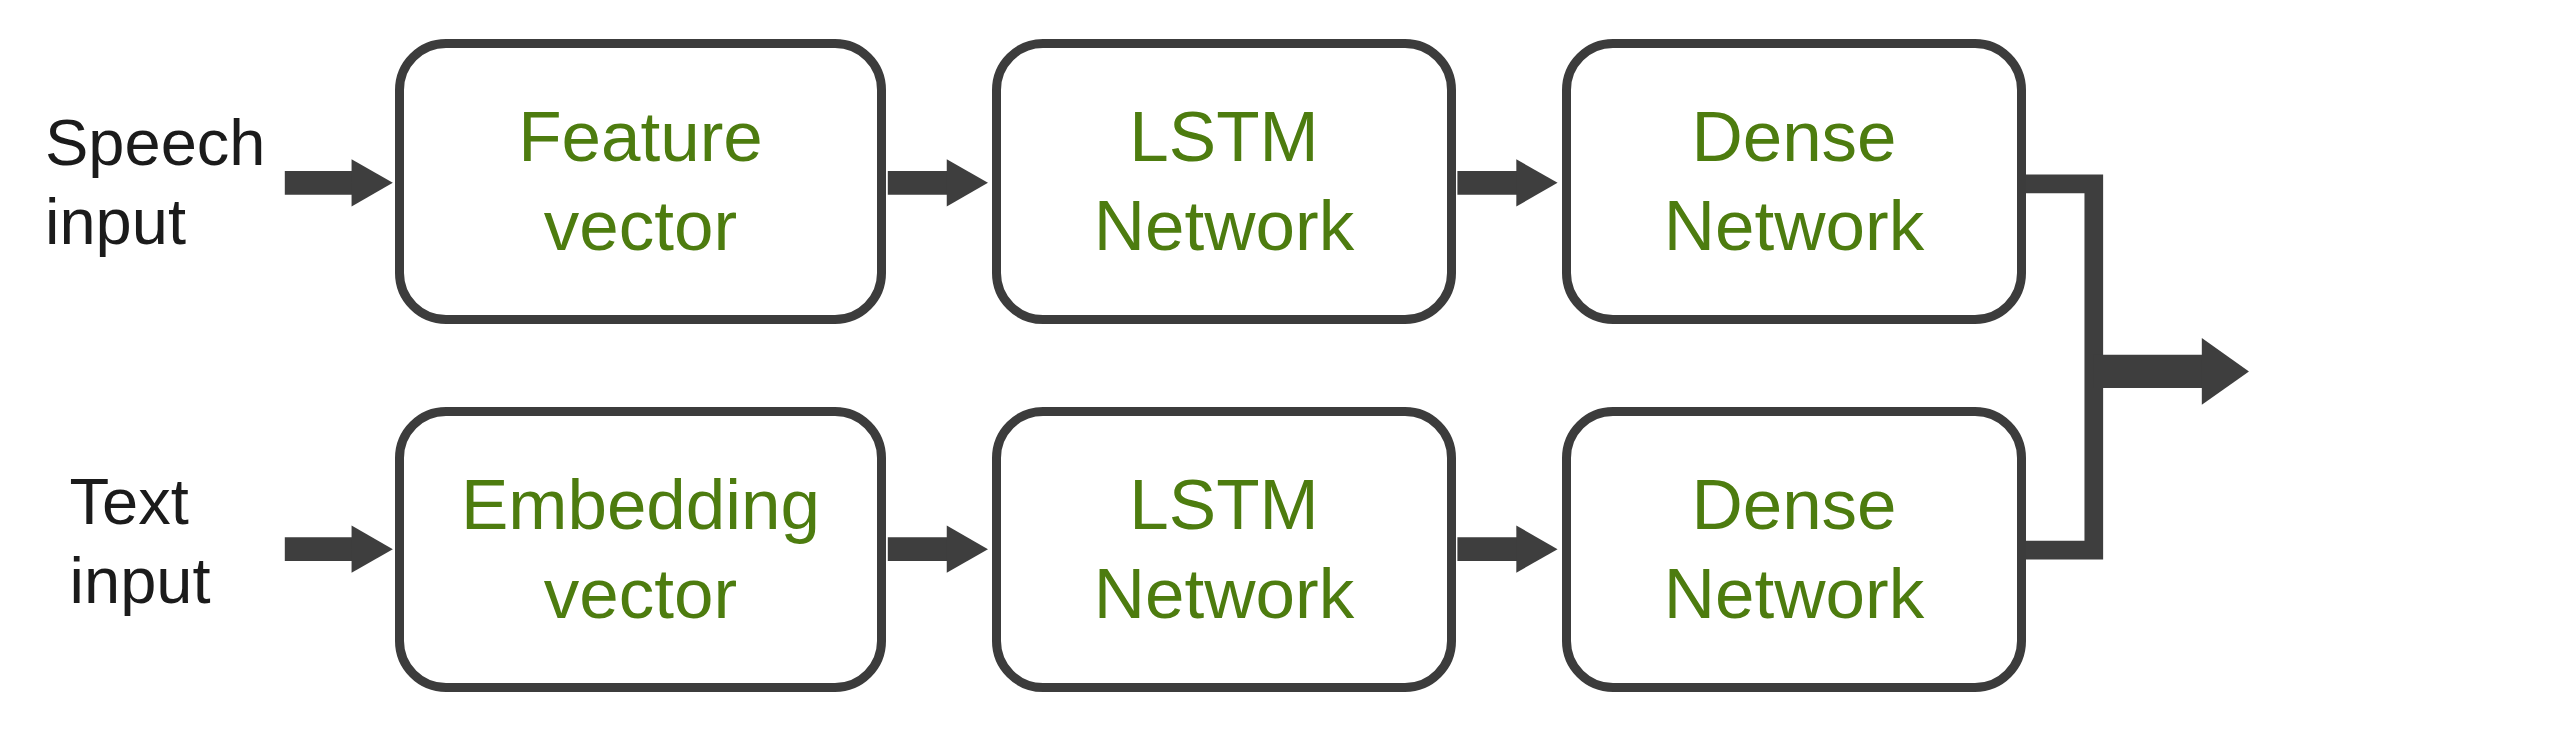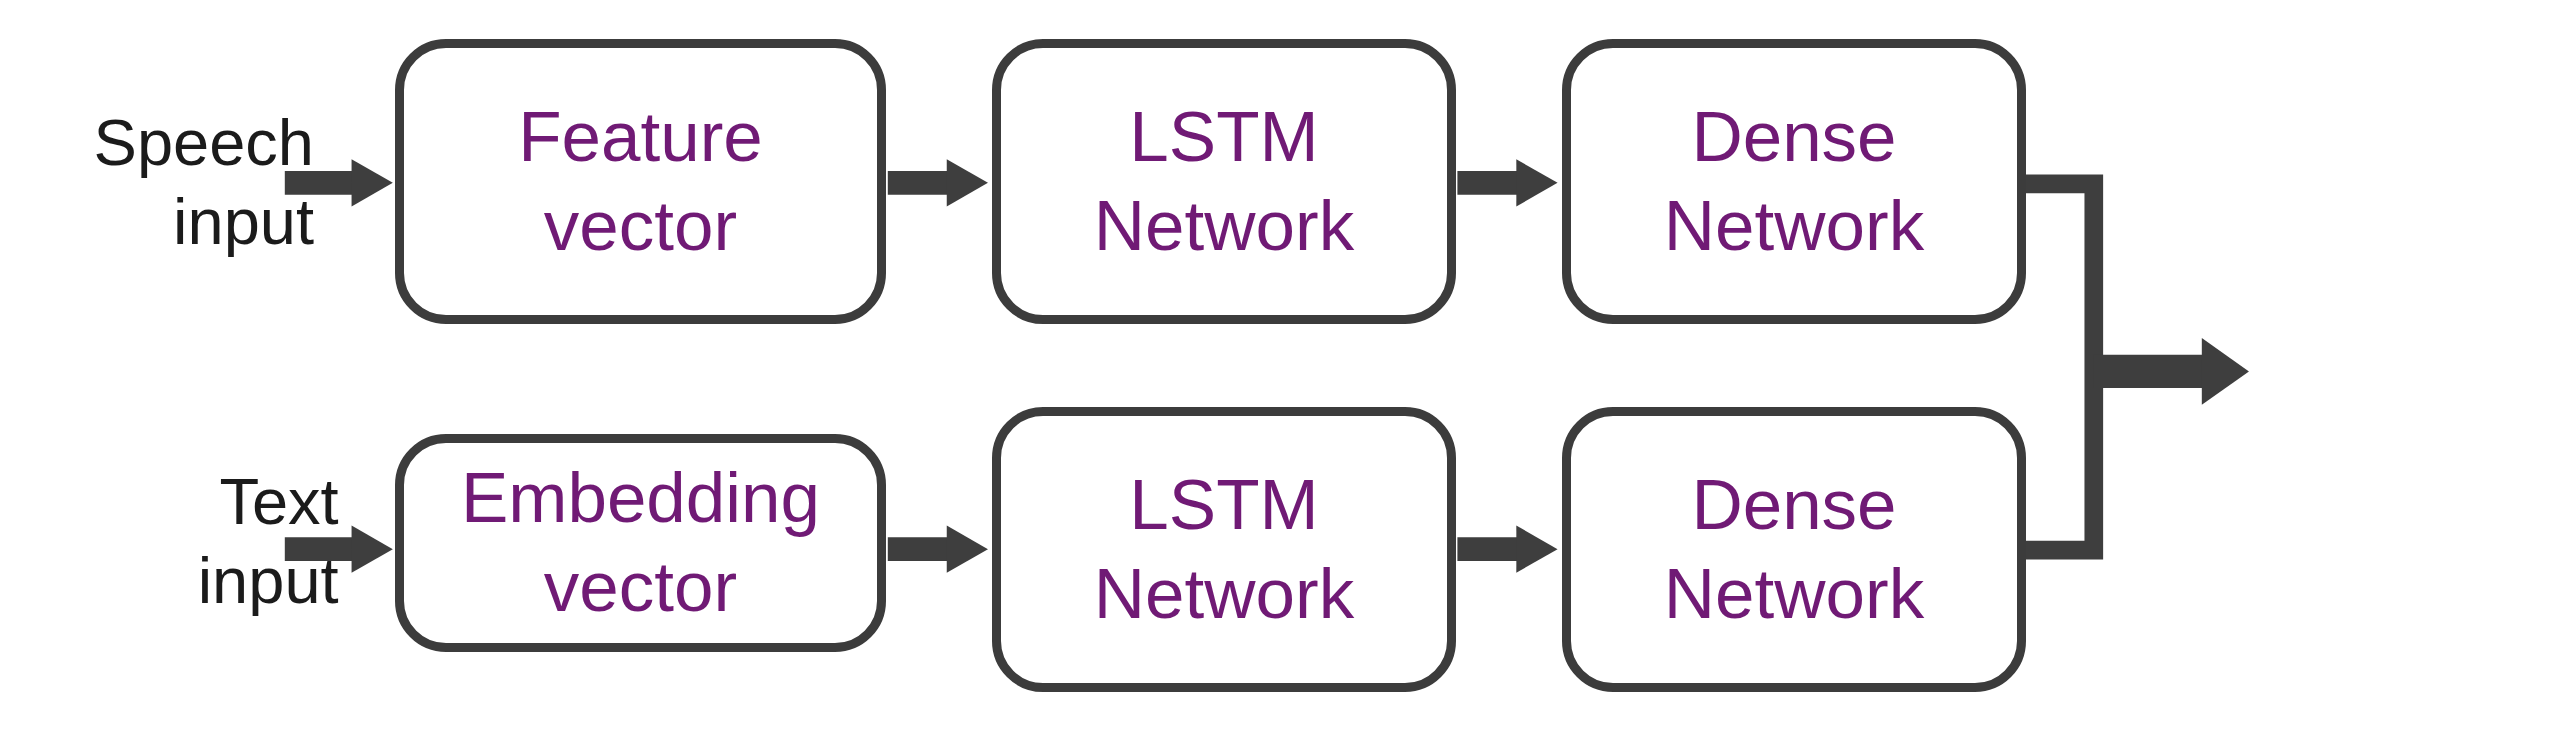--- a/index.html
+++ b/index.html
@@ -18,38 +18,39 @@
   .box {
     position: absolute;
     box-sizing: border-box;
     background: #ffffff;
     border: 9.8px solid #3c3c3c;
     border-radius: 51px;
     display: flex;
     align-items: center;
     justify-content: center;
     text-align: center;
-    color: #701a75;
+    color: #4d7c0f;
     font-size: 71px;
     line-height: 1.25;
     white-space: pre-line;
   }
   .io-label {
     position: absolute;
-    text-align: right;
+    text-align: left;
     color: #1b1b1b;
     font-size: 65px;
     line-height: 1.22;
     white-space: pre-line;
+    margin-left: 45px;
   }
   
   #node-feature-vector   { left: 395px;  top: 39px;  width: 491px; height: 285px; }
   #node-lstm-speech      { left: 992px; top: 39px;  width: 464px; height: 285px; }
   #node-dense-speech     { left: 1562px; top: 39px;  width: 464px; height: 285px; }
-  #node-embedding-vector { left: 395px;  top: 407px; width: 491px; height: 218px; margin-top: 27px; }
+  #node-embedding-vector { left: 395px;  top: 407px; width: 491px; height: 285px; }
   #node-lstm-text        { left: 992px; top: 407px; width: 464px; height: 285px; }
   #node-dense-text       { left: 1562px; top: 407px; width: 464px; height: 285px; }
   
   #label-speech-input      { left: 0px;    top: 103px; width: 314px; }
   #label-text-input        { left: 24.6px;   top: 462px; width: 314px; }
   #label-predicted-emotion { left: 2249px; top: 292px; width: 324px; }
   
   #connectors {
     position: absolute;
     left: 0; top: 0;

